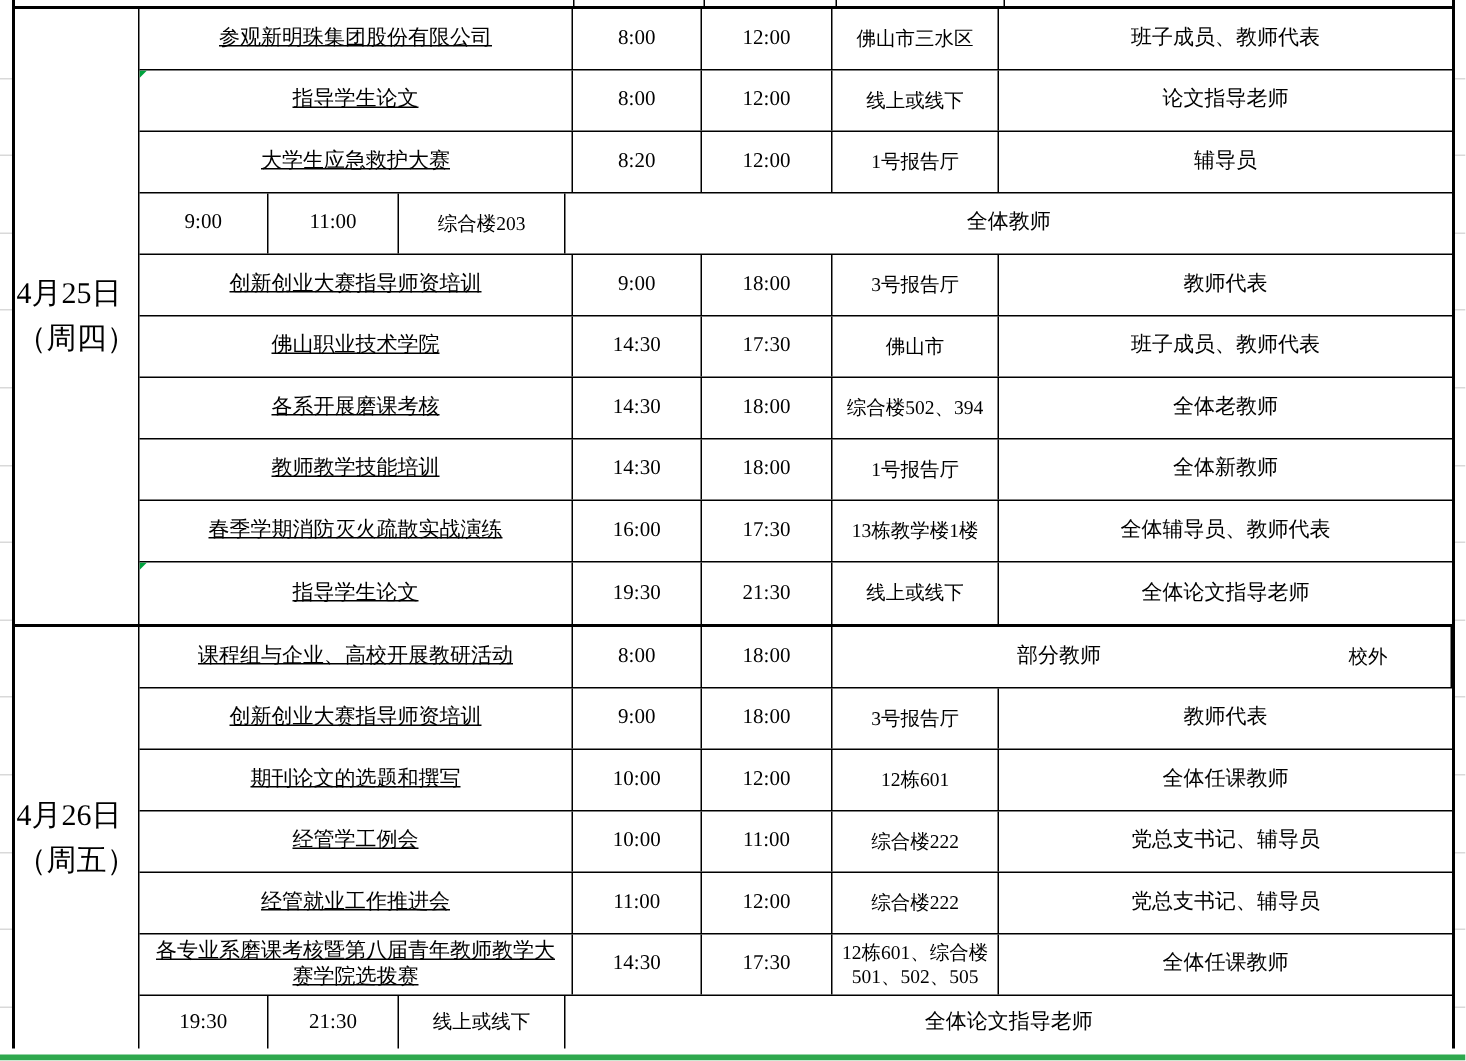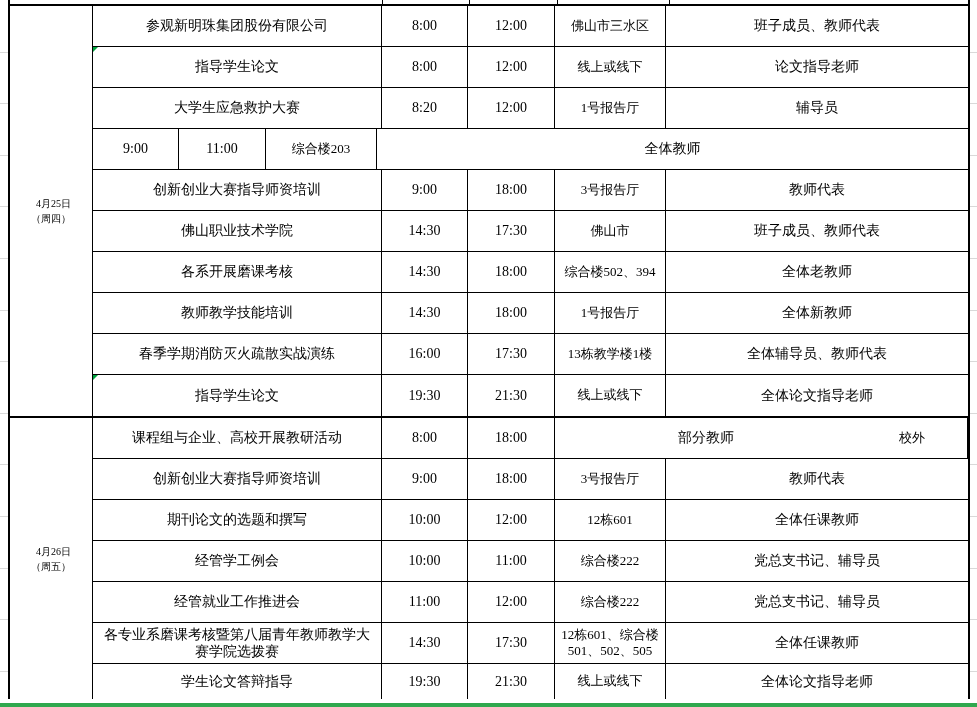--- a/index.html
+++ b/index.html
@@ -13,33 +13,33 @@
   
   .tablewrap { position: absolute; left: 8px; top: 0; width: 962px;
                border-left: 2px solid #000; border-right: 2px solid #000; background: #fff; }
   .topsliver { position: relative; height: 6px; border-bottom: 2px solid #000; background: #fff; }
   .topsliver .vdiv { position: absolute; top: 0; bottom: 0; width: 1px; background: #000; }
 
   .section { display: flex; align-items: stretch; }
   .section.first { border-bottom: 2px solid #000; }
 
   .datecol { width: 83px; border-right: 1px solid #000; display: flex;
-             align-items: center; justify-content: center; text-align: right;
-             font-size: 10px; line-height: 1.5; }
+             align-items: center; justify-content: center; text-align: left;
+             font-size: 20px; line-height: 1.5; }
   .rows { flex: 1; display: flex; flex-direction: column; }
 
   .row { display: flex; height: 41px; border-bottom: 1px solid #000; }
   .row.last { border-bottom: none; }
   .row.short { height: 35px; }
 
   .cell { display: flex; align-items: center; justify-content: center;
           text-align: center; font-size: 14px; line-height: 1.25; position: relative;
           border-right: 1px solid #000; overflow: hidden; }
   .cell.part { border-right: none; font-family: Liberation Serif, serif; }
-  .cell.act  { width: 289px; padding: 0 6px; }
+  .cell.act  { width: 289px; padding: 0 6px; text-decoration: underline; }
   .cell.st   { width: 86px; }
   .cell.en   { width: 87px; }
   .cell.loc  { width: 111px; font-size: 13px; padding: 0 3px; }
   .cell.part { flex: 1; padding: 0 4px; }
 
   .tri { position: absolute; top: 0; left: 0; width: 0; height: 0;
          border-top: 5px solid #00a33e; border-right: 5px solid transparent; }
 
   .greenbar { position: absolute; left: 0; top: 703px; width: 977px; height: 4px; }
 </style>
@@ -253,24 +253,20 @@
     <div class="cell act">
 
       <span>各专业系磨课考核暨第八届青年教师教学大赛学院选拨赛</span>
     </div>
     <div class="cell st">14:30</div>
     <div class="cell en">17:30</div>
     <div class="cell loc">12栋601、综合楼501、502、505</div>
     <div class="cell part">全体任课教师</div>
   </div>
             <div class="row last short">
-    <div class="cell act">
-
-      <span>学生论文答辩指导</span>
-    </div>
     <div class="cell st">19:30</div>
     <div class="cell en">21:30</div>
     <div class="cell loc">线上或线下</div>
     <div class="cell part">全体论文指导老师</div>
   </div>
           </div>
   </div>
       </div>
   </div>
 

